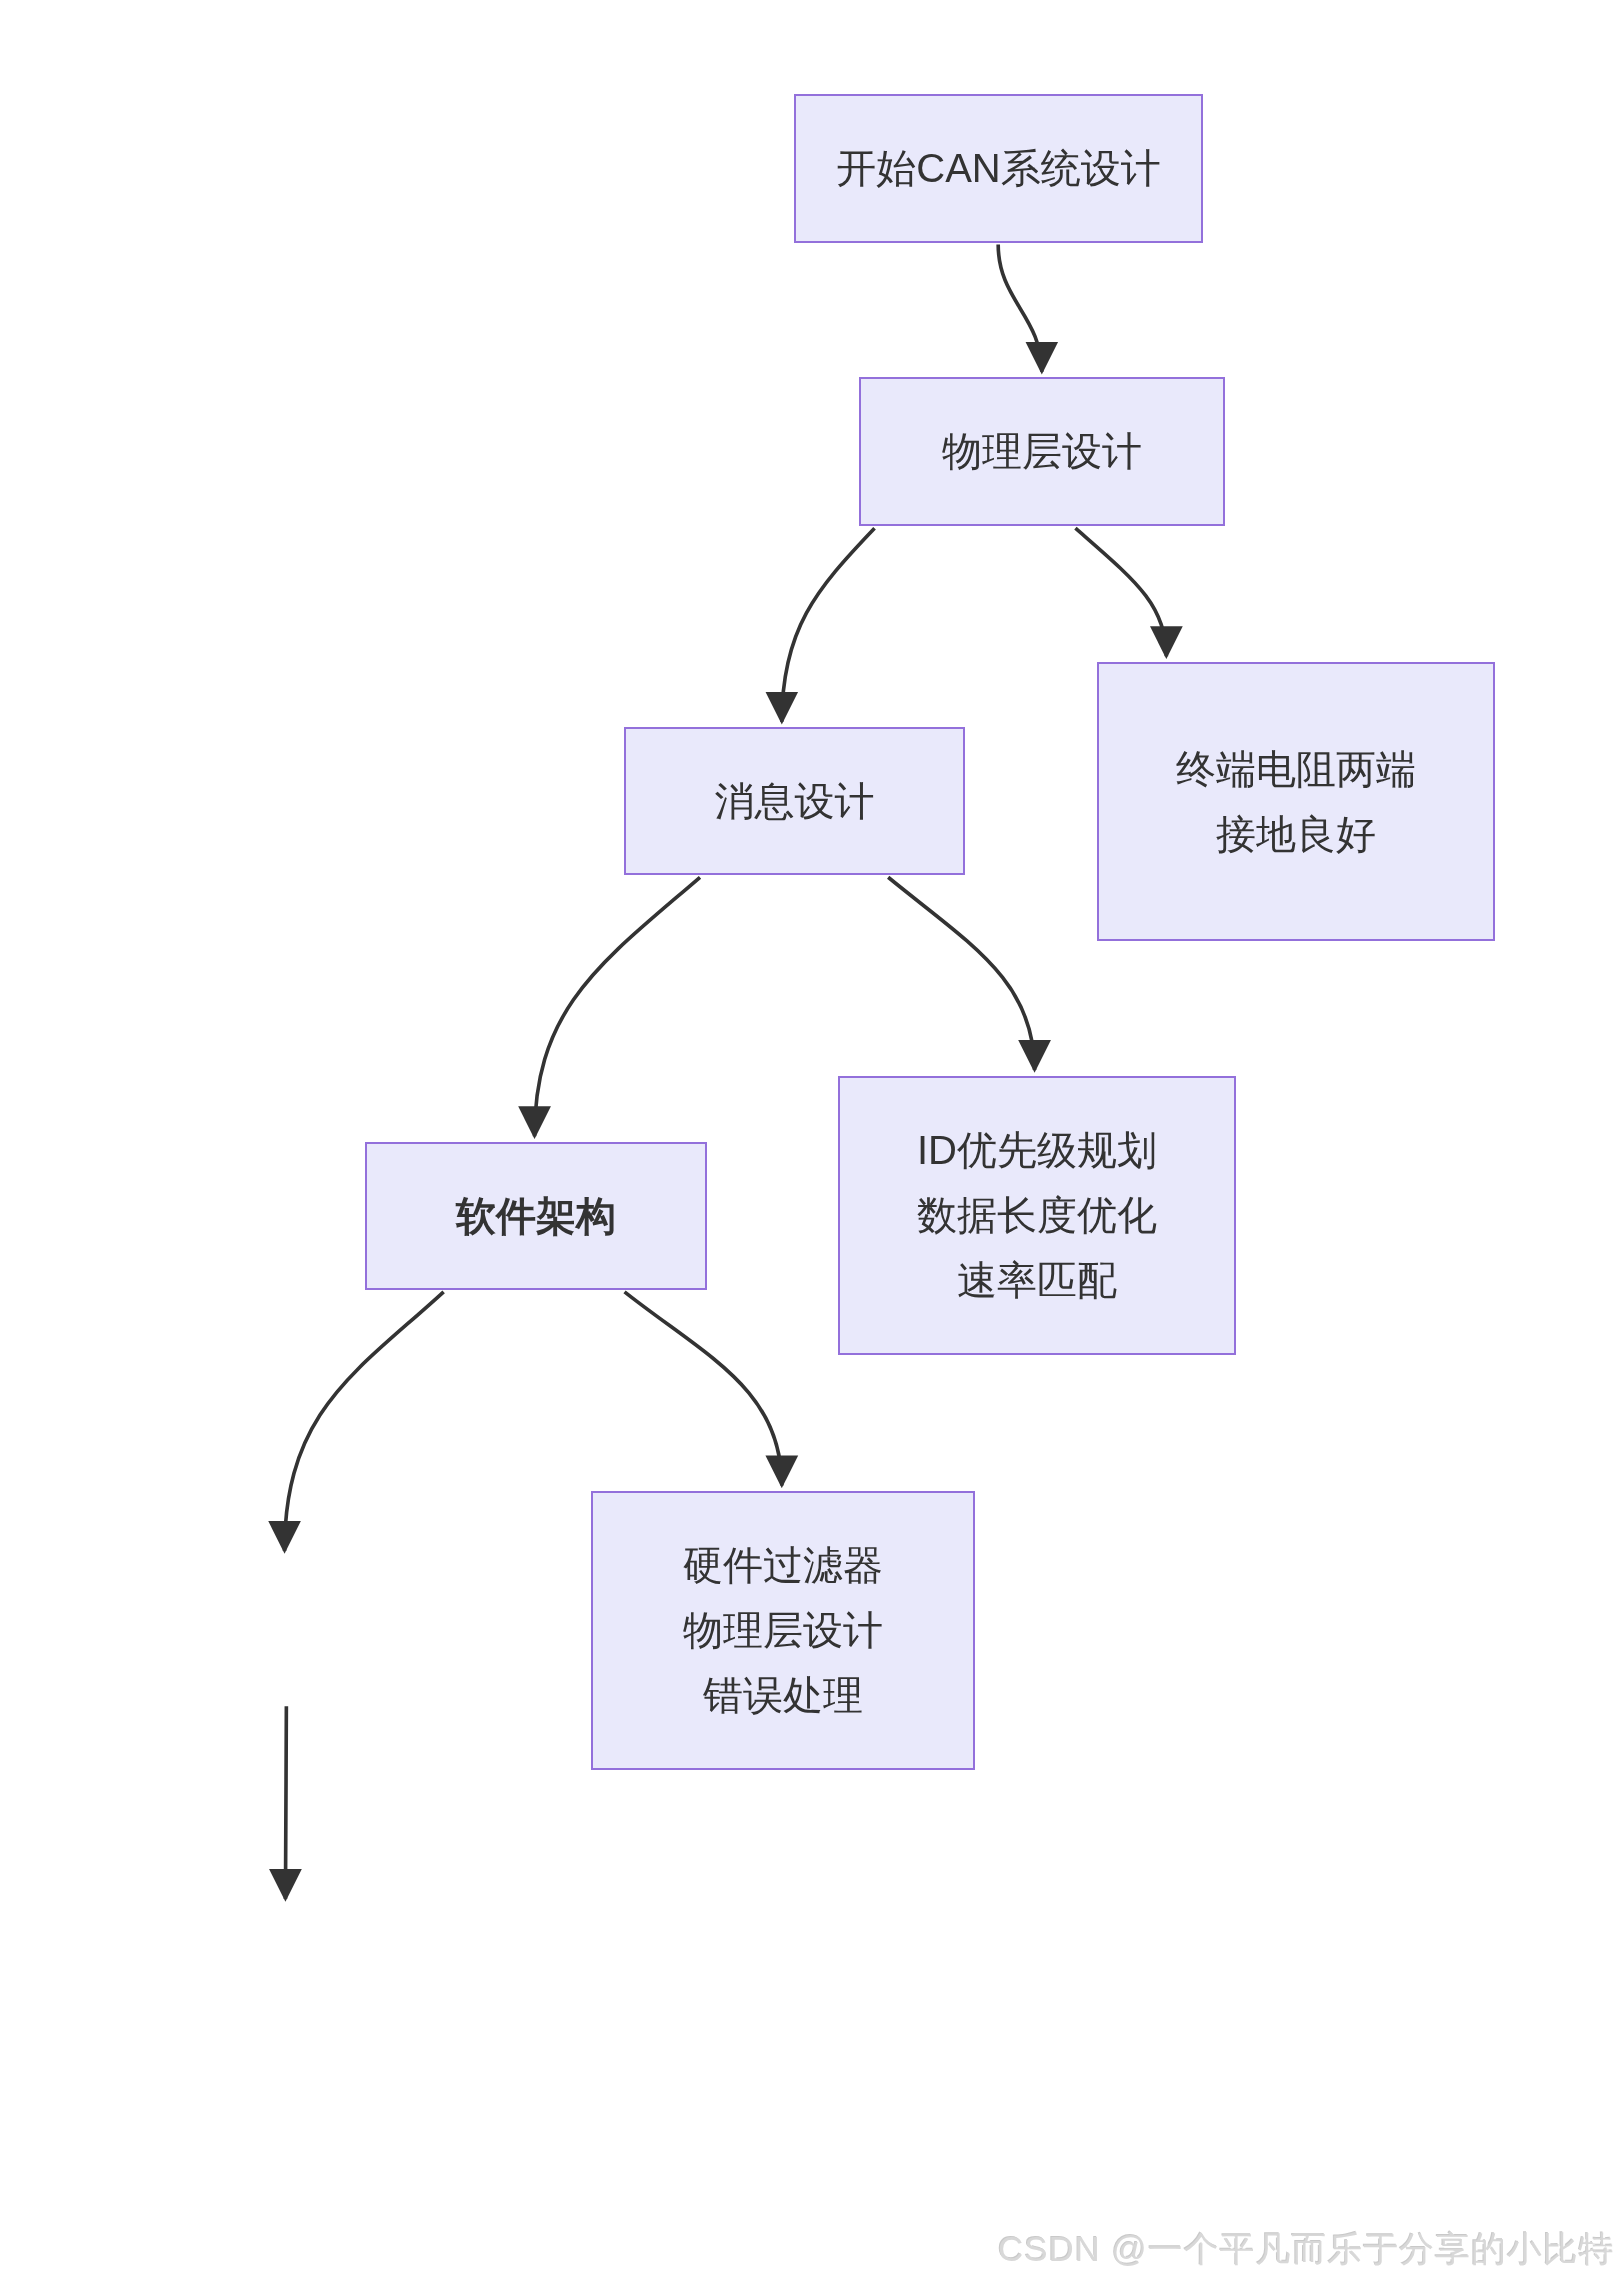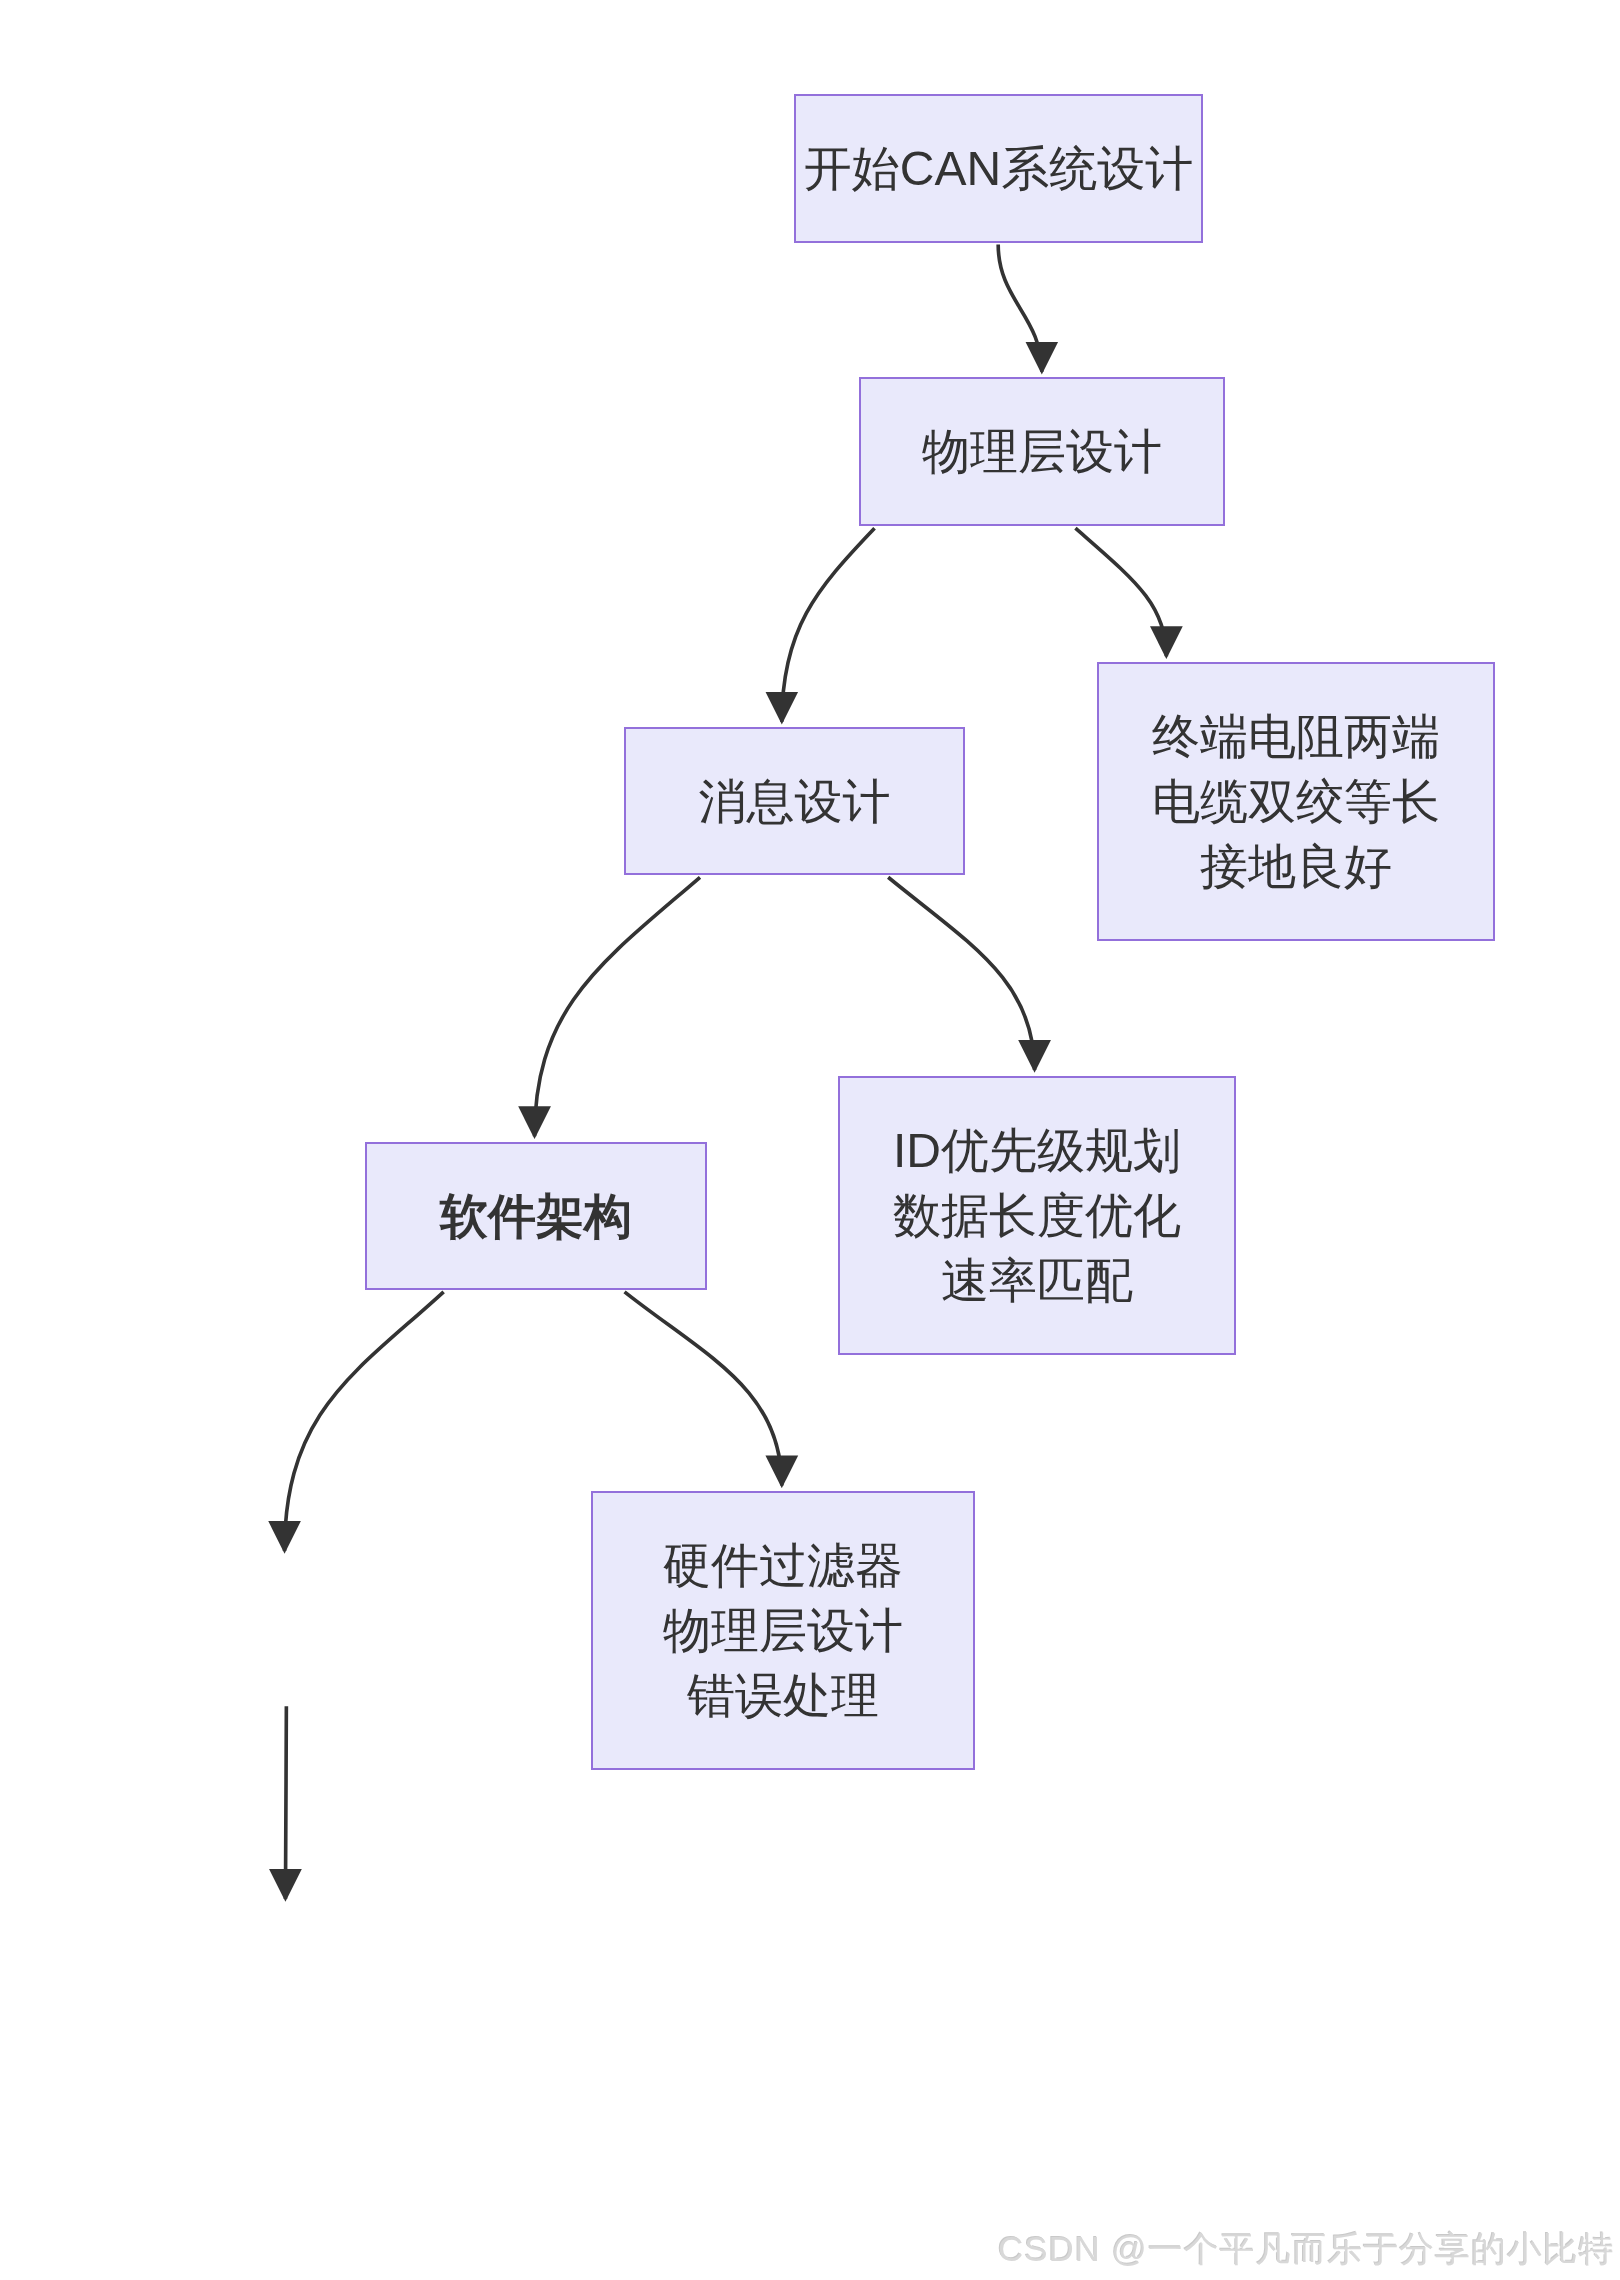--- a/index.html
+++ b/index.html
@@ -15,21 +15,21 @@
     position: absolute;
     left: 0; top: 0;
     width: 1620px; height: 2280px;
   }
   .node {
     position: absolute;
     box-sizing: border-box;
     background: #E9E9FB;
     border: 2.7px solid #9370DB;
     color: #333333;
-    font-size: 48px;
+    font-size: 40px;
     line-height: 65px;
     display: flex;
     flex-direction: column;
     align-items: center;
     justify-content: center;
     text-align: right;
   }
   .node .line { display: block; white-space: nowrap; }
   
   .n-start   { left: 794px;  top: 94px;  width: 409px; height: 149px; }
@@ -82,21 +82,20 @@
   <div class="node n-phys">
     <span class="line">物理层设计</span>
   </div>
 
   <div class="node n-msg">
     <span class="line">消息设计</span>
   </div>
 
   <div class="node n-term">
     <span class="line">终端电阻两端</span>
-    <span class="line">电缆双绞等长</span>
     <span class="line">接地良好</span>
   </div>
 
   <div class="node n-sw">
     <span class="line">软件架构</span>
   </div>
 
   <div class="node n-idplan">
     <span class="line">ID优先级规划</span>
     <span class="line">数据长度优化</span>

